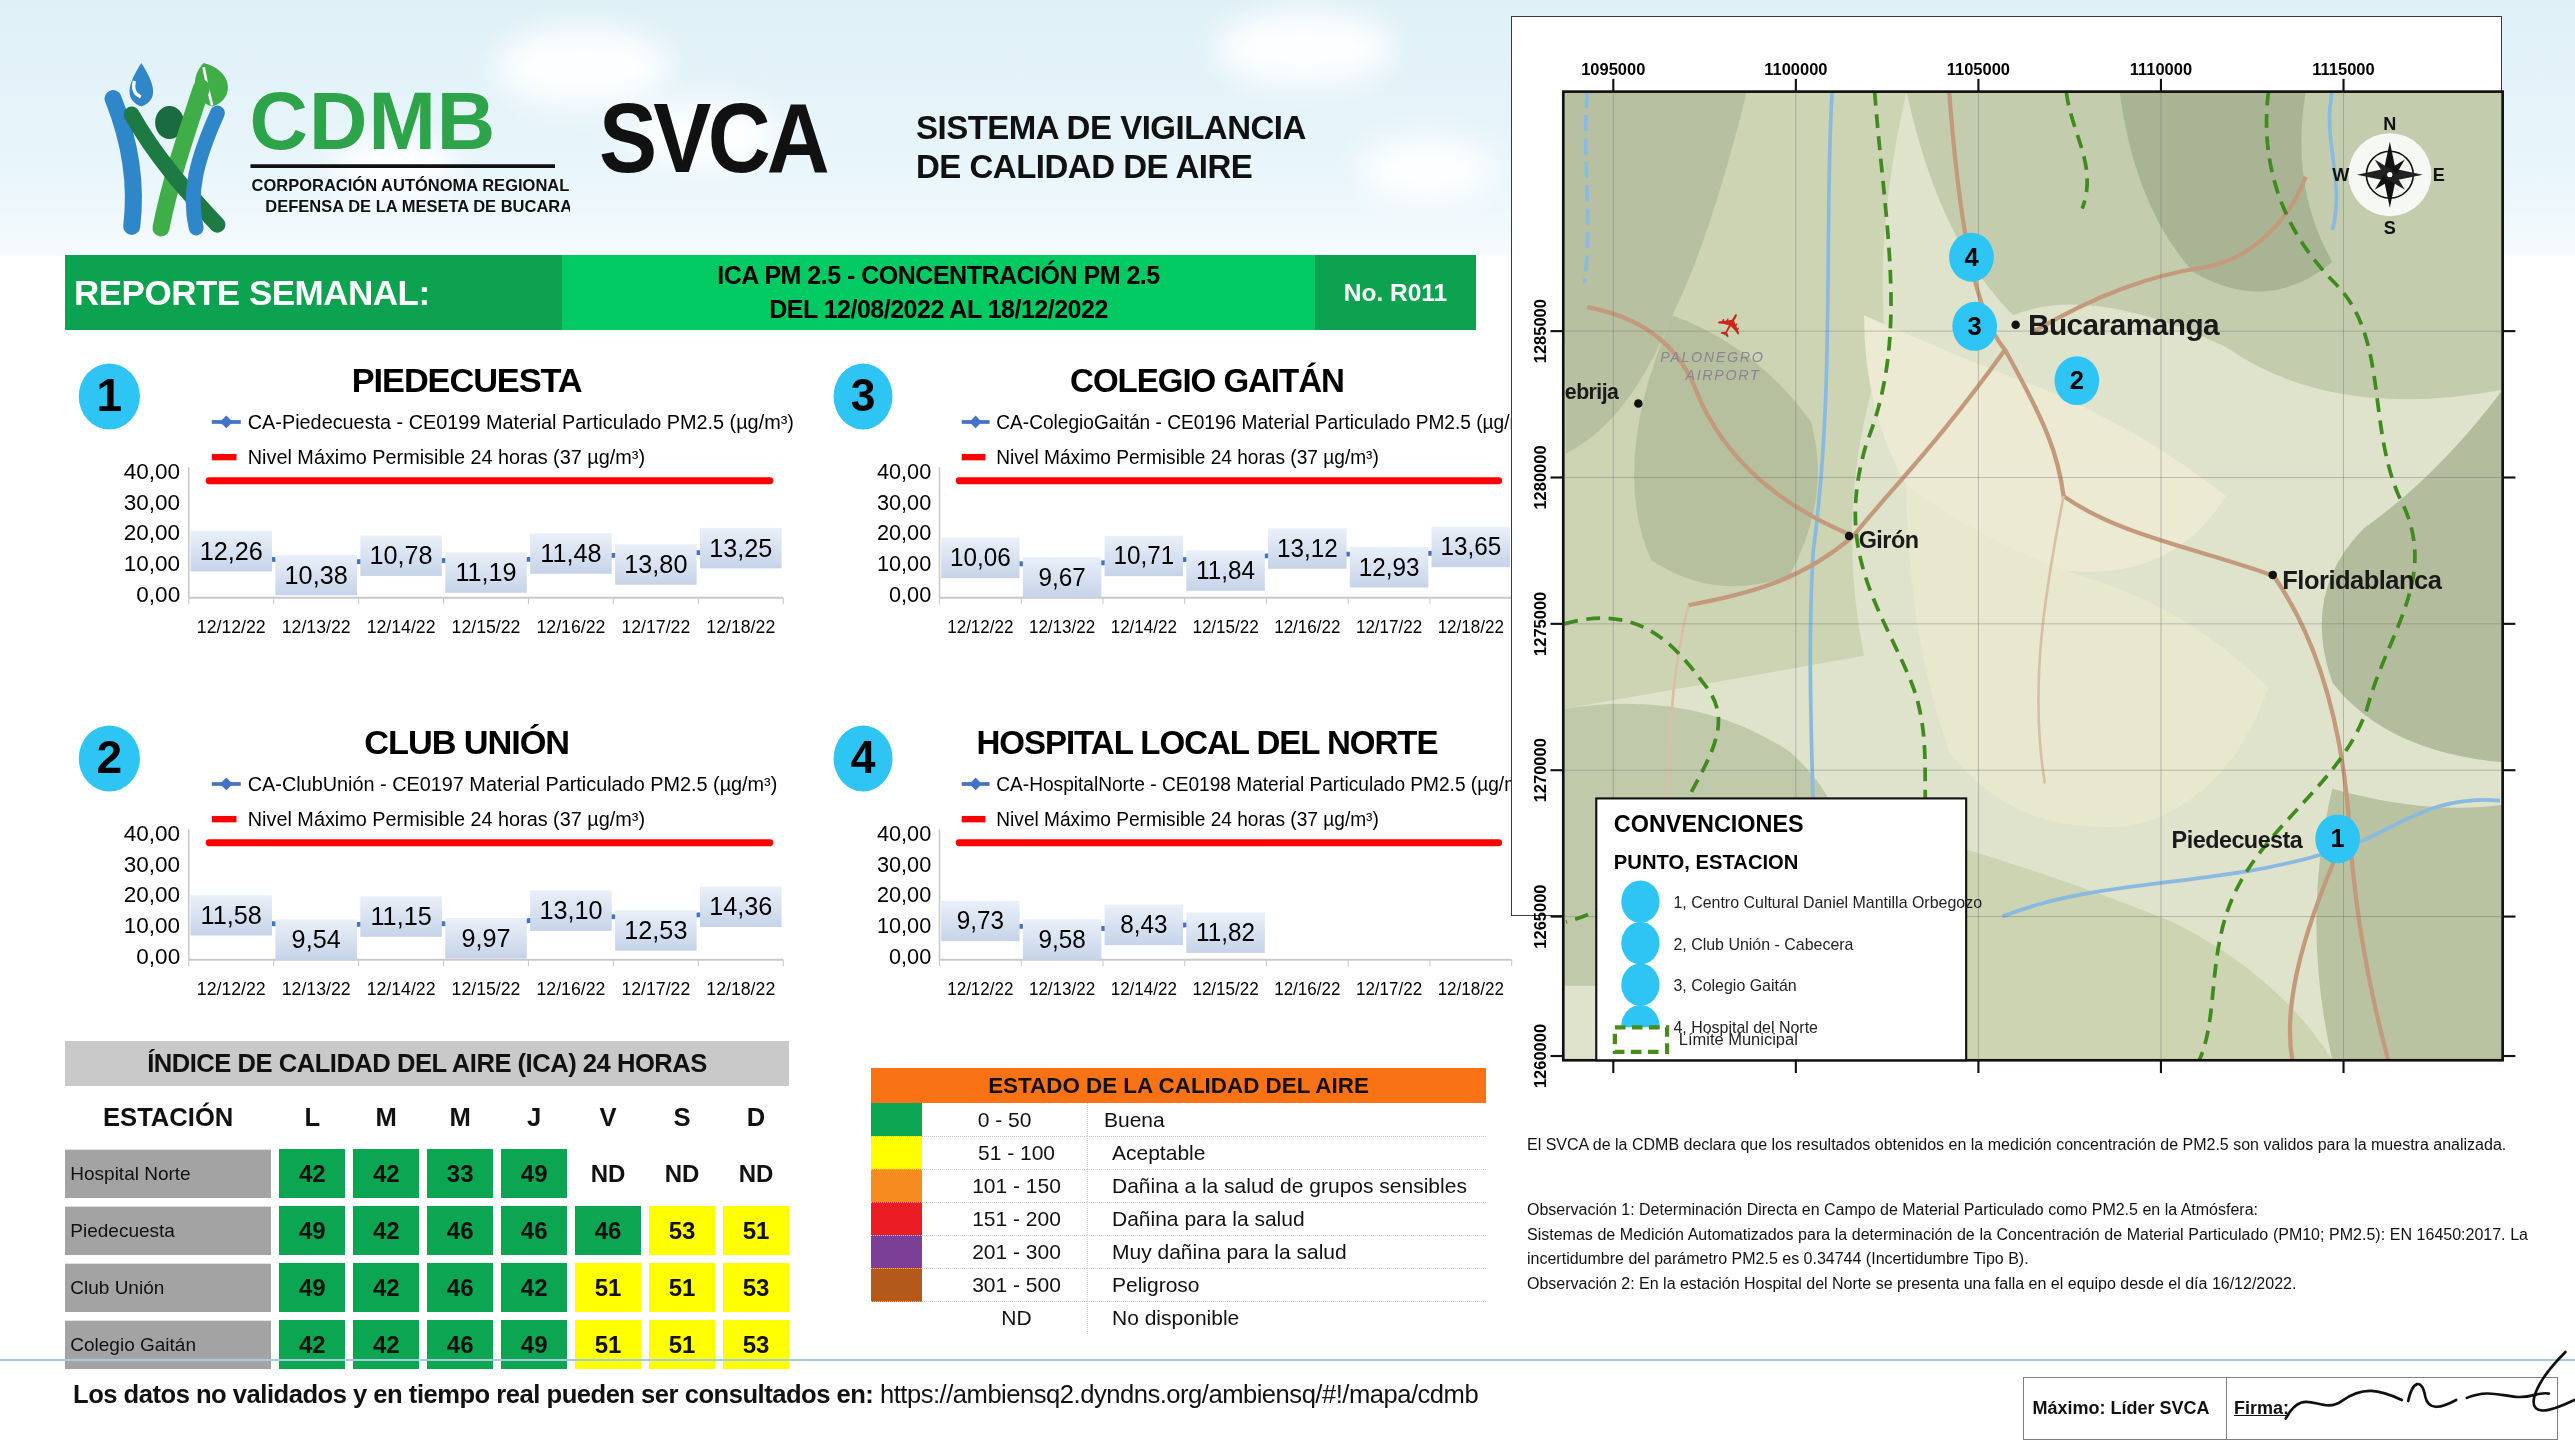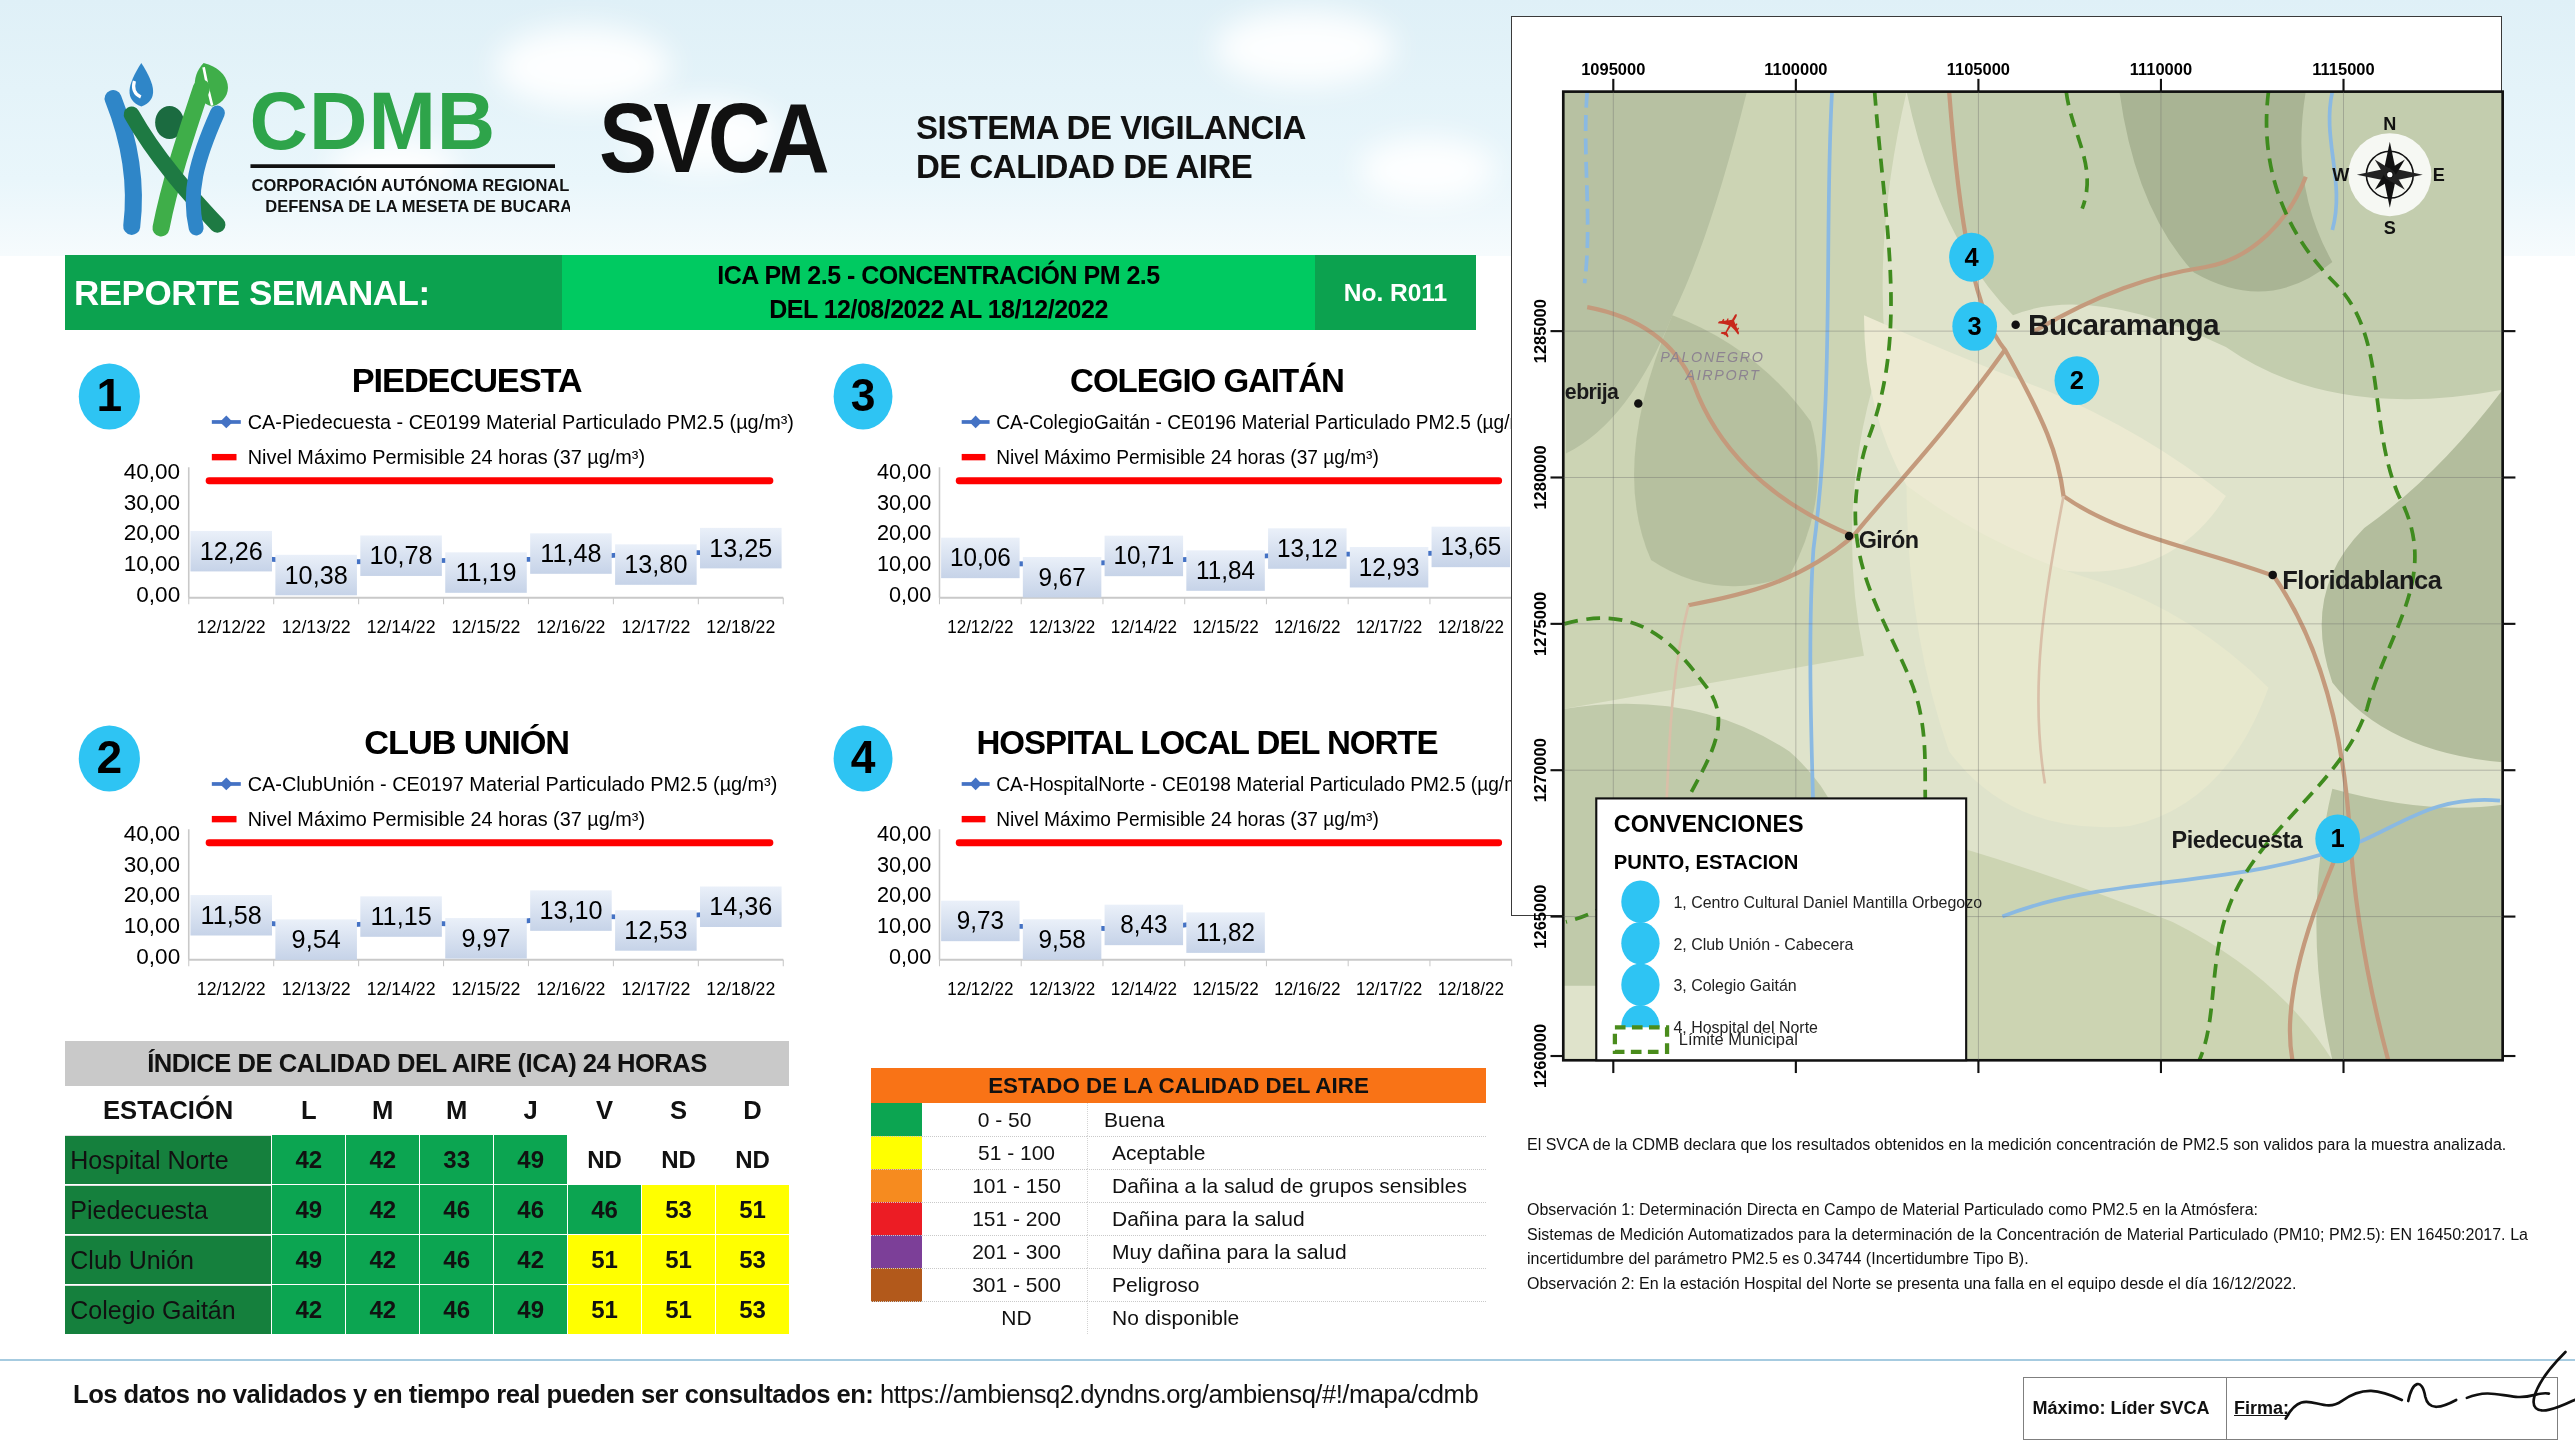--- a/index.html
+++ b/index.html
@@ -21,25 +21,25 @@
             font-size:35px;font-weight:800;color:#fff;letter-spacing:-0.5px;}
   .seg-mid{left:562px;width:753px;flex-direction:column;justify-content:center;
            font-size:25px;font-weight:800;color:#000;text-align:center;line-height:1.35;letter-spacing:-0.5px;}
   .seg-right{left:1315px;width:161px;justify-content:center;font-size:24.5px;font-weight:800;color:#fff;}
   
   .chart{position:absolute;}
   .chart svg{display:block;width:100%;height:100%;}
   
   .ica{position:absolute;left:65px;top:1041px;width:724px;display:grid;
        grid-template-columns:28.5% repeat(7,1fr);
-       grid-template-rows:45px 47px repeat(4,49px);gap:1px;background:#fff;}
+       grid-template-rows:45px 47px repeat(4,49px);gap:8px;background:#fff;}
   .ica .t{grid-column:1 / -1;background:#c9c9c9;display:flex;align-items:center;justify-content:center;
           font-size:25.6px;font-weight:800;letter-spacing:-0.5px;}
   .ica .h{background:#fff;display:flex;align-items:center;justify-content:center;font-size:25.6px;font-weight:800;}
-  .ica .st{background:#15803d;display:flex;align-items:center;font-size:25px;border-top:1.1px solid #e0e0e0;}
+  .ica .st{background:#a3a3a3;display:flex;align-items:center;font-size:19px;border-top:1.1px solid #e0e0e0;}
   .ica .c{display:flex;align-items:center;justify-content:center;font-size:24px;font-weight:600;}
   .ica .cg{background:#0CA551;}
   .ica .cy{background:#FFFF00;}
   .ica .cw{background:#fff;}
   
   .estado{position:absolute;left:871px;top:1068px;width:615px;background:#fff;}
   .estado .t{height:35px;background:#f97316;display:flex;align-items:center;justify-content:center;
              font-size:22.4px;font-weight:800;}
   .estado .row{display:grid;grid-template-columns:51px 165px 1fr;height:33px;}
   .estado .row + .row .cell{border-top:1.1px dotted #c9c9c9;padding-left:24px;}

